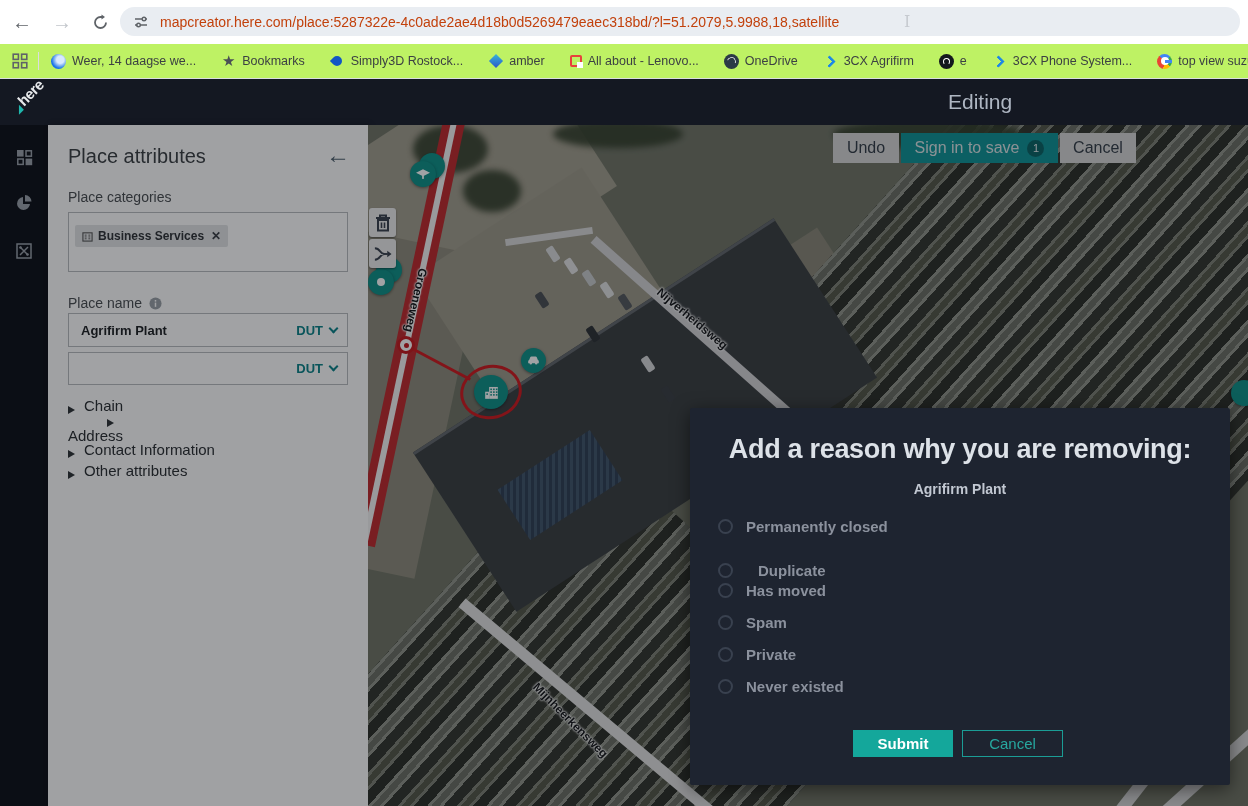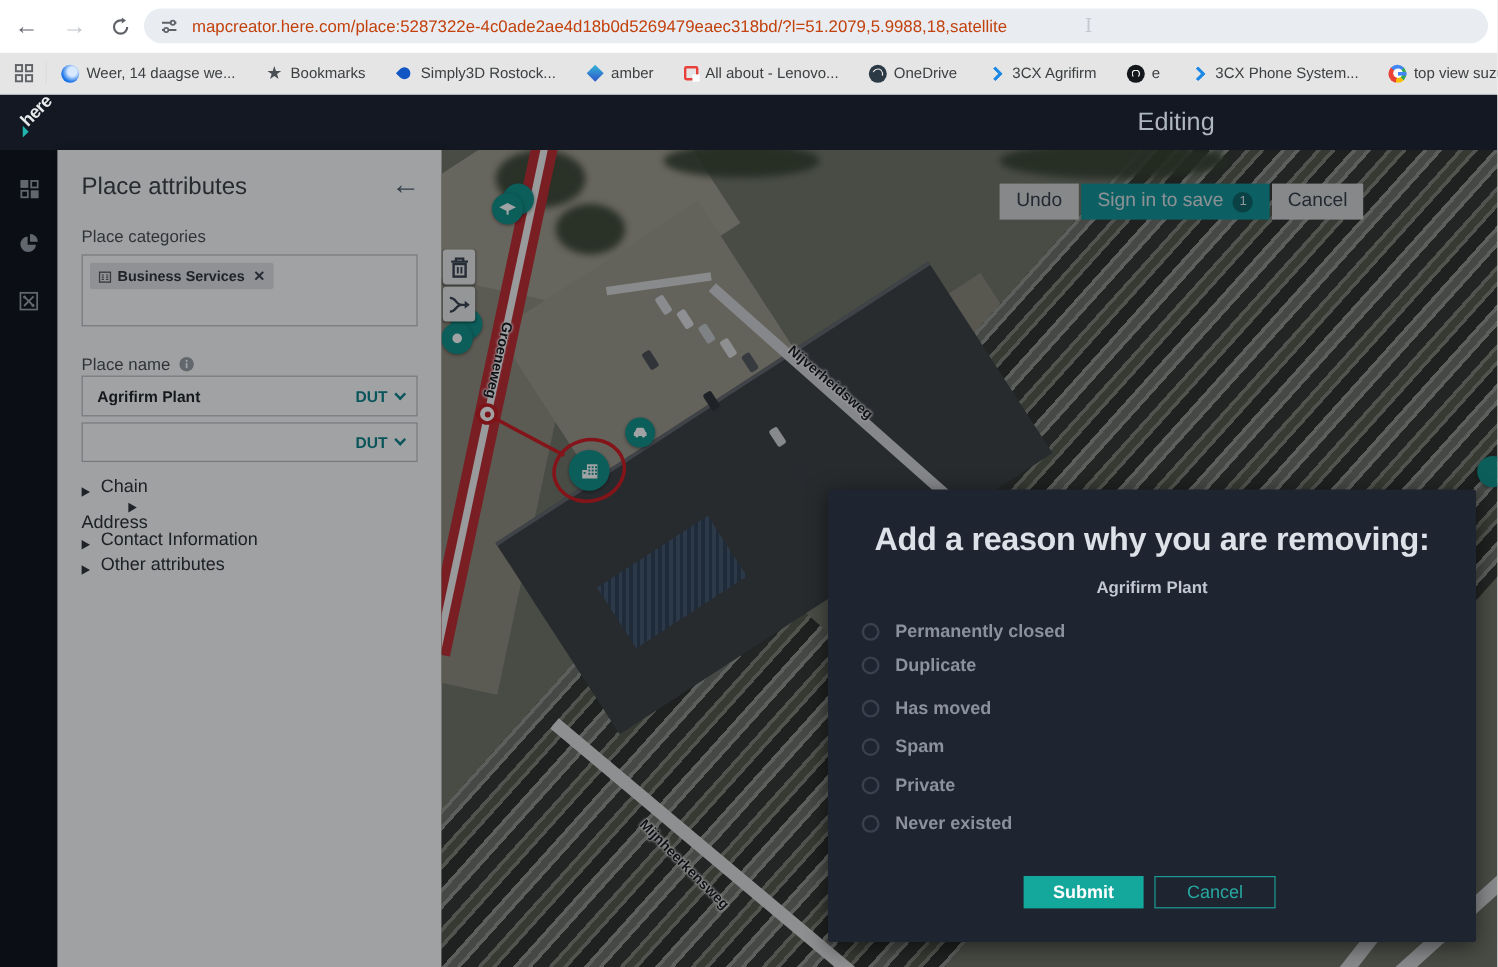--- a/index.html
+++ b/index.html
@@ -13,21 +13,21 @@
   .nav-back::before{content:"←";}
   .nav-fwd{left:48px;color:#c2c6cb;}
   .nav-fwd::before{content:"→";}
   .nav-reload{left:86px;}
   .urlbar{position:absolute;left:120px;top:7px;right:8px;height:29px;background:#e9edf2;border-radius:15px;display:flex;align-items:center;padding:0 14px;}
   .urlbar input{border:none;background:transparent;outline:none;font-family:"Liberation Sans",sans-serif;font-size:14px;color:#c2410c;width:100%;}
   .tune-ico{flex:none;margin-right:10px;display:flex;}
   .ibeam{position:absolute;left:904px;top:12px;font-family:"DejaVu Serif",serif;font-size:16px;color:#c6cad0;}
 
   
-  .bkbar{position:absolute;left:0;top:44px;width:1248px;height:35px;background:#e5e5e5;border-bottom:1px solid #dadce0;display:flex;align-items:center;padding-left:12px;}
+  .bkbar{position:absolute;left:0;top:44px;width:1248px;height:35px;background:#bef264;border-bottom:1px solid #dadce0;display:flex;align-items:center;padding-left:12px;}
   .apps-ico{flex:none;margin-right:10px;display:flex;}
   .bk-sep{width:1px;height:18px;background:#dadce0;margin-right:12px;flex:none;}
   .bm{display:flex;align-items:center;margin-right:25px;flex:none;cursor:pointer;}
   .bm-label{font-size:12.5px;color:#3c4043;white-space:nowrap;}
   .bi{width:15px;height:15px;display:inline-flex;align-items:center;justify-content:center;flex:none;margin-right:6px;position:relative;}
   .bi-weather{border-radius:50%;background:radial-gradient(circle at 62% 38%,#d8e9ff 0 28%,#1a73e8 66%);}
   .bi-star::before{content:"★";font-family:"DejaVu Sans",sans-serif;font-size:15px;color:#4a4f55;line-height:1;}
   .bi-droplet::before{content:"";width:10px;height:10px;background:#1256c4;border-radius:0 50% 50% 50%;transform:rotate(-45deg);display:block;}
   .bi-diamond::before{content:"";width:10px;height:10px;transform:rotate(45deg);background:linear-gradient(135deg,#35b6d9,#2e55c9);display:block;}
   .bi-frame{width:12px;height:12px;border:2px solid #e8413c;border-radius:2px;}
@@ -51,21 +51,21 @@
   .rail{position:absolute;left:0;top:125px;width:48px;height:681px;background:#0e1119;}
   .rail-item{position:absolute;left:0;width:48px;height:40px;display:flex;align-items:center;justify-content:center;cursor:pointer;}
 
   
   .panel{position:absolute;left:48px;top:125px;width:320px;height:681px;background:#fdfdfd;box-shadow:2px 0 6px rgba(0,0,0,.25);}
   .panel-title{position:absolute;left:20px;top:20px;font-size:20px;color:#3a3f43;}
   .panel-back{position:absolute;right:18px;top:16px;font-size:24px;color:#4e5f6d;cursor:pointer;}
   .panel-back::before{content:"←";}
   .p-label{position:absolute;left:20px;font-size:14px;color:#4a4e52;}
   .cat-box{position:absolute;left:20px;top:87px;width:280px;height:60px;background:#fff;border:1px solid #b9bcbf;}
-  .cat-row1{height:34px;display:flex;align-items:center;padding:0 6px;}
+  .cat-row1{height:34px;display:flex;align-items:flex-end;padding:0 6px;}
   .chip{display:inline-flex;align-items:center;background:#e2e4e6;border-radius:2px;height:22px;padding:0 7px;font-size:12px;font-weight:bold;color:#2f3337;}
   .chip .bld{margin-right:5px;display:flex;}
   .chip-x{margin-left:7px;color:#3c4147;font-size:12px;cursor:pointer;}
   .chip-x::before{content:"✕";}
   .cat-row2{height:25px;border-top:1px solid #c9cccf;display:flex;align-items:center;padding:0 8px;}
   .cat-row2 input{border:none;outline:none;background:transparent;font-family:"Liberation Sans",sans-serif;font-size:13px;color:#333;width:100%;margin-left:7px;}
   .cat-row2 input::placeholder{color:#75797d;}
   .name-input{position:absolute;left:20px;width:280px;background:#fff;border:1px solid #b9bcbf;display:flex;align-items:center;padding:0 10px;}
   .name-input input{border:none;outline:none;background:transparent;font-family:"Liberation Sans",sans-serif;font-size:13px;color:#1e2124;flex:1;font-weight:bold;}
   .lang{display:flex;align-items:center;color:#0c8489;font-size:13px;font-weight:bold;cursor:pointer;flex:none;}
@@ -76,21 +76,21 @@
 
   
   .map{position:absolute;left:368px;top:125px;width:880px;height:681px;background:#717567;overflow:hidden;}
   .patch{position:absolute;}
   .wh{position:absolute;background:repeating-linear-gradient(180deg,#90948a 0 3px,#6b6f64 3px 9px,#90948a 9px 12px,#33362f 12px 22px,#7c8074 22px 25px,#545849 25px 31px,#7c8074 31px 34px,#2c2f29 34px 44px);}
   .tree{position:absolute;background:#36412d;border-radius:50%;filter:blur(3px);opacity:.9;}
   .car{position:absolute;width:16px;height:8px;border-radius:2px;transform:rotate(57deg);}
   .road-label{position:absolute;font-size:12px;font-weight:bold;color:#15171a;white-space:nowrap;text-shadow:0 0 2px #fff,0 0 2px #fff,0 0 3px #fff;z-index:3;}
   .marker{position:absolute;border-radius:50%;background:#0f9188;display:flex;align-items:center;justify-content:center;box-shadow:0 1px 3px rgba(0,0,0,.4);z-index:4;cursor:pointer;}
   .tool-btn{position:absolute;left:1px;width:27px;height:29px;background:#ececec;border-radius:3px;display:flex;align-items:center;justify-content:center;box-shadow:0 1px 2px rgba(0,0,0,.4);z-index:6;cursor:pointer;}
-  .actions{position:absolute;top:8px;right:112px;display:flex;z-index:5;margin-top:20px;}
+  .actions{position:absolute;top:8px;right:112px;display:flex;z-index:5;}
   .act-btn{height:30px;display:flex;align-items:center;justify-content:center;font-size:16px;cursor:pointer;}
   .btn-undo{width:66px;background:#d6d6d6;color:#333d47;margin-right:2px;}
   .btn-signin{width:157px;background:#0f9396;color:#dbe4e6;margin-right:2px;}
   .badge{width:17px;height:17px;border-radius:50%;background:rgba(10,60,62,.55);color:#e6eef0;font-size:11px;display:flex;align-items:center;justify-content:center;margin-left:8px;}
   .btn-cancel-map{width:76px;background:#d6d6d6;color:#333d47;}
 
   
   .overlay{position:absolute;left:0;top:125px;width:1248px;height:681px;background:rgba(8,10,15,.38);z-index:40;}
 
   
@@ -393,21 +393,21 @@
 
   <div class="overlay"></div>
 
   <div class="modal">
     <div class="modal-title">Add a reason why you are removing:</div>
     <div class="modal-sub">Agrifirm Plant</div>
     <div class="opt" style="top:110px;">
         <span class="radio"></span>
         <span class="lbl">Permanently closed</span>
       </div>
-    <div class="opt" style="top:138px;">
+    <div class="opt" style="top:154px;gap:12px;">
         <span class="radio"></span>
         <span class="lbl">Duplicate</span>
       </div>
     <div class="opt" style="top:174px;">
         <span class="radio"></span>
         <span class="lbl">Has moved</span>
       </div>
     <div class="opt" style="top:206px;">
         <span class="radio"></span>
         <span class="lbl">Spam</span>

